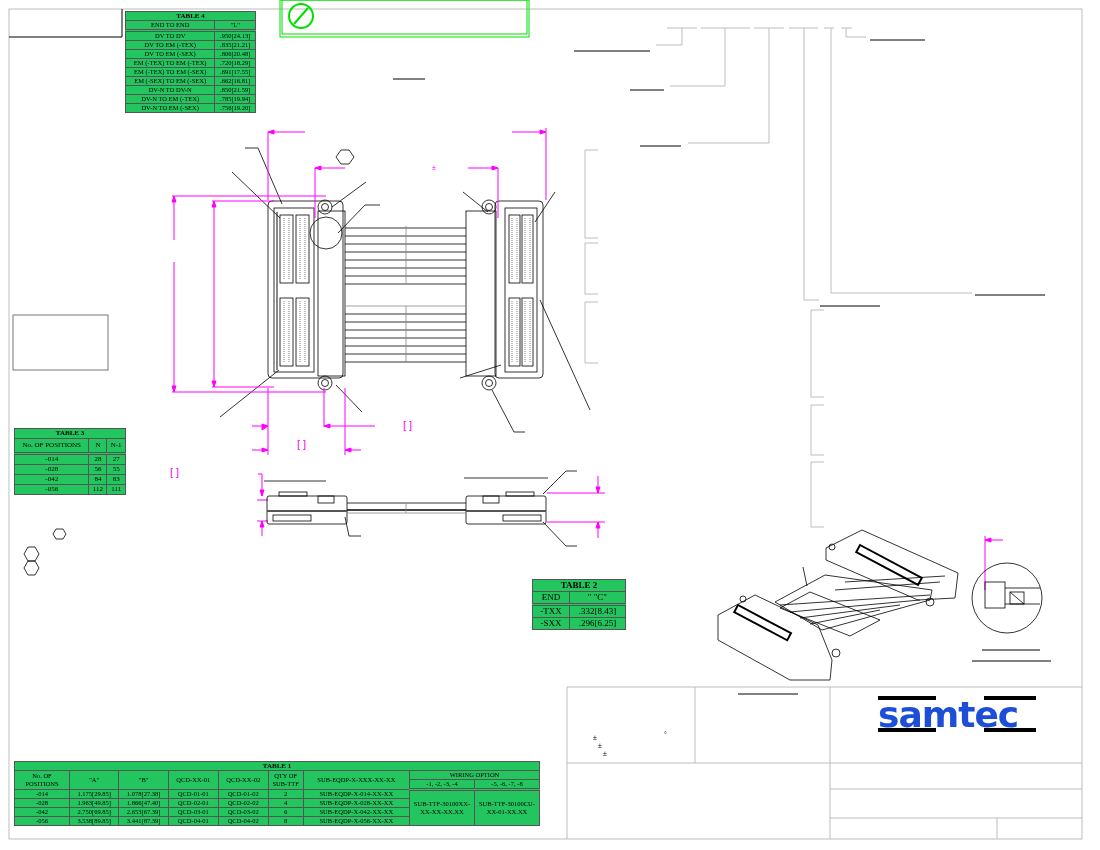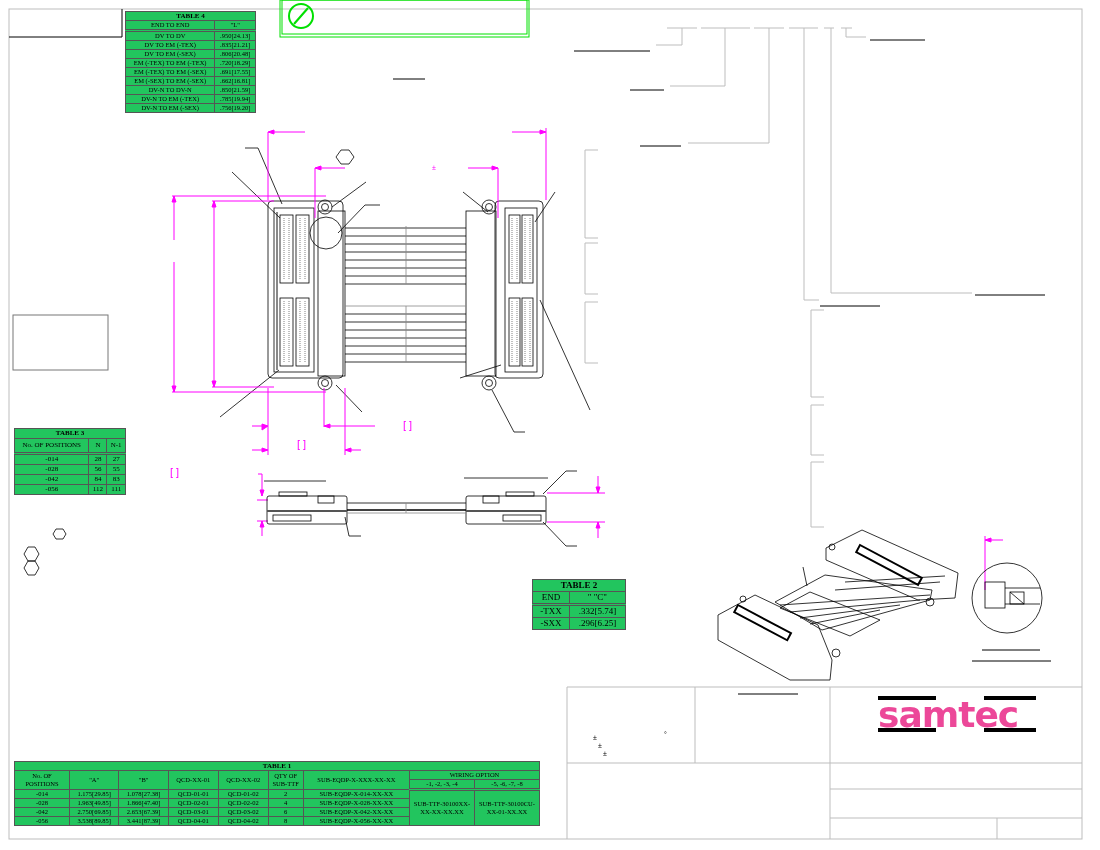--- a/index.html
+++ b/index.html
@@ -11,21 +11,21 @@
   table.dt td, table.dt th { border: 1px solid #555; text-align: center; padding: 0 2px;
              font-weight: normal; line-height: 8px; white-space: nowrap; }
   table.dt th.title { font-weight: bold; font-size: 7px; }
   table.dt tr.hdr-last td, table.dt tr.hdr-last th { border-bottom: 3px double #555; margin-top: 48px; }
   table.t2 { font-size: 9px; }
   table.t2 td, table.t2 th { line-height: 11px; padding: 0 4px; }
   table.t2 th.title { font-size: 9px; }
   table.t3 { font-size: 7px; }
   table.t3 td, table.t3 th { line-height: 9px; }
   .logo { position: absolute; font-family: "DejaVu Sans", sans-serif; font-weight: bold;
-          font-size: 36px; letter-spacing: -1px; color: #ec4899; line-height: 1; }
+          font-size: 36px; letter-spacing: -1px; color: #1d4ed8; line-height: 1; }
   .pm { position: absolute; font-size: 7px; font-family: "Liberation Sans", sans-serif; }
   .mag { position: absolute; color: #ff00ff; font-size: 11px; font-family: "Liberation Sans", sans-serif; }
 </style>
 </head>
 <body>
 
 <svg class="canvas" width="1100" height="850" viewBox="0 0 1100 850">
 
   <rect x="9" y="9" width="1073" height="830" fill="none" stroke="#bdbdbd" stroke-width="1"></rect>
 
@@ -381,21 +381,21 @@
   <tbody>
       <tr>
         <th class="title" colspan="2">TABLE 2</th>
       </tr>
   <tr class="hdr-last">
     <td>END</td>
     <td>" "C"</td>
   </tr>
   <tr>
         <td>-TXX</td>
-        <td>.332[5.74]</td>
+        <td>.332[8.43]</td>
       </tr>
   <tr>
         <td>-SXX</td>
         <td>.296[6.25]</td>
       </tr>
 </tbody>
   </table>
 
 <table class="dt" style="left:14px;top:761px;width:526px;">
   <tbody>

